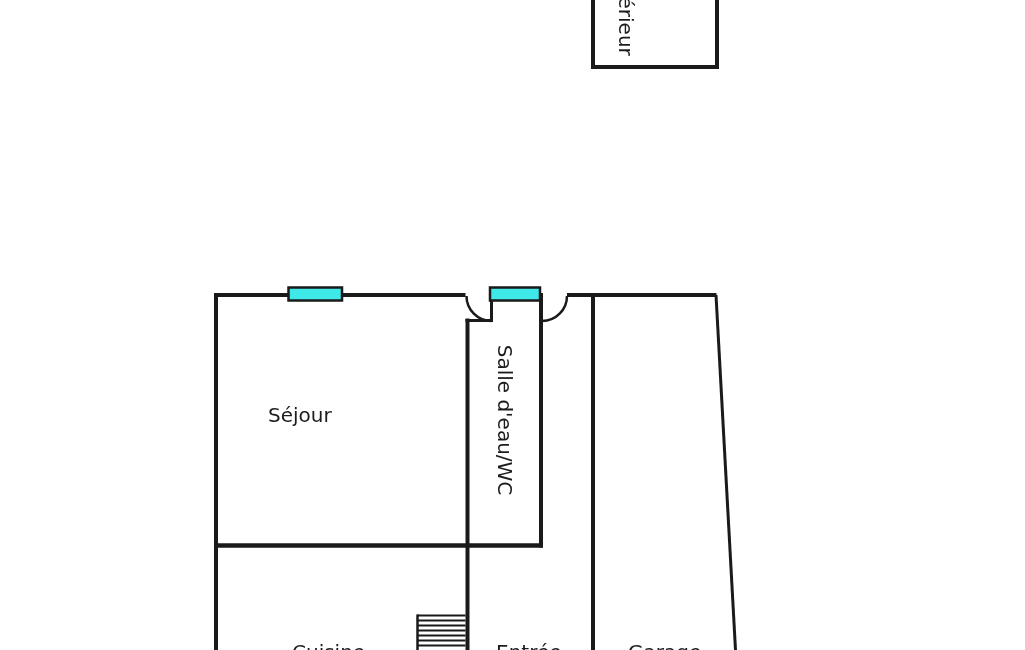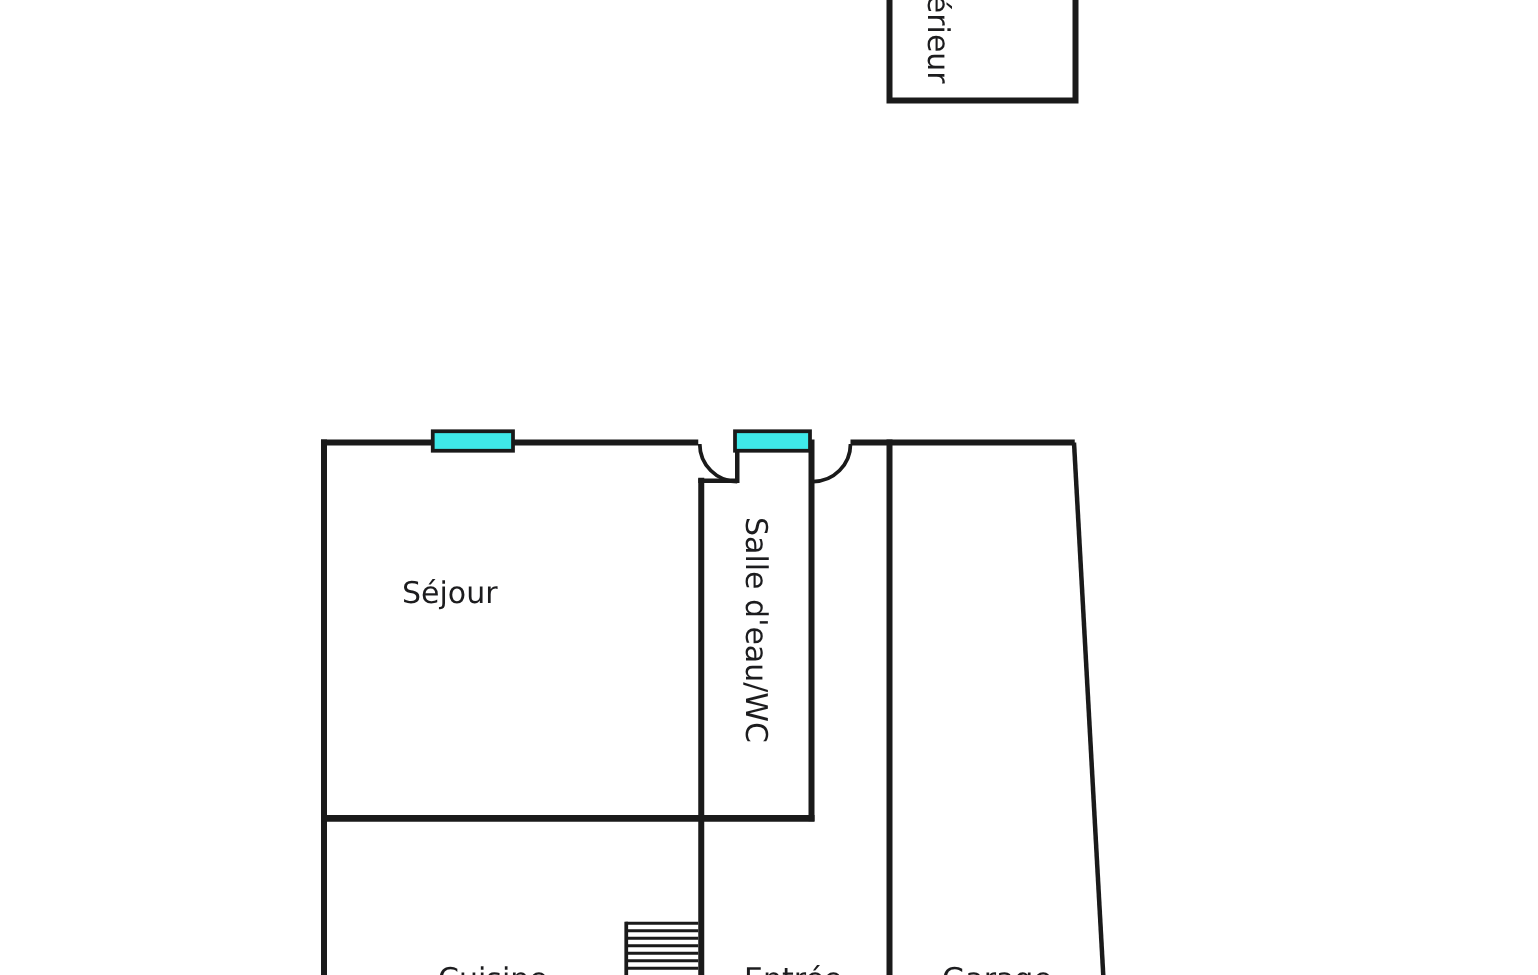--- a/index.html
+++ b/index.html
@@ -54,21 +54,21 @@
       <path d="M417 615.5 H465.5 M417 620.5 H465.5 M417 625.5 H465.5 M417 630.5 H465.5 M417 635.5 H465.5 M417 640.5 H465.5 M417 645.5 H465.5" stroke-width="2"></path>
       <line x1="417.5" y1="614.5" x2="417.5" y2="650" stroke-width="2.5"></line>
     </g>
 
     <g stroke="#1a1a1a" fill="#3fe9e9">
       <rect x="288.5" y="287.5" width="53.5" height="13" stroke-width="2.5"></rect>
       <rect x="490" y="287.5" width="50" height="13" stroke-width="2.5"></rect>
     </g>
   </svg>
 
-  <div class="room-label" style="left:268px; top:384px;">Séjour</div>
+  <div class="room-label" style="left:268px; top:404px;">Séjour</div>
 
   <div class="room-label vlabel" style="left:504px; top:420px;">Salle d'eau/WC</div>
 
   <div class="room-label vlabel" style="left:625px; top:10px;">Extérieur</div>
 
   <div class="room-label" style="left:292px; top:641px;">Cuisine</div>
 
   <div class="room-label" style="left:496px; top:641px;">Entrée</div>
 
   <div class="room-label" style="left:628px; top:641px;">Garage</div>

